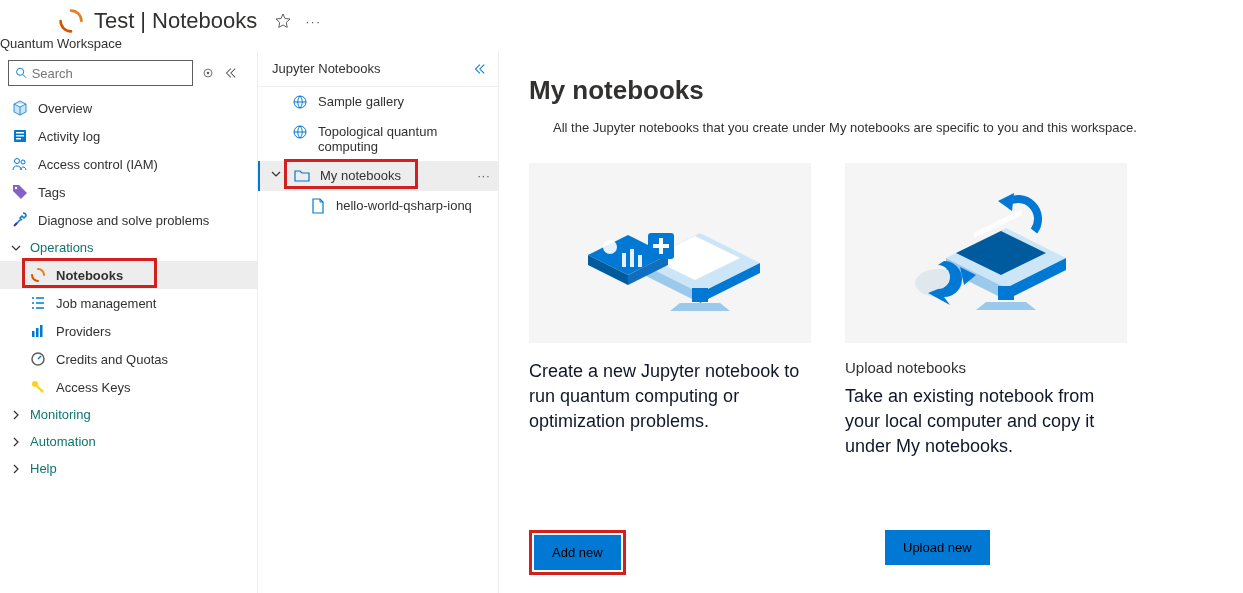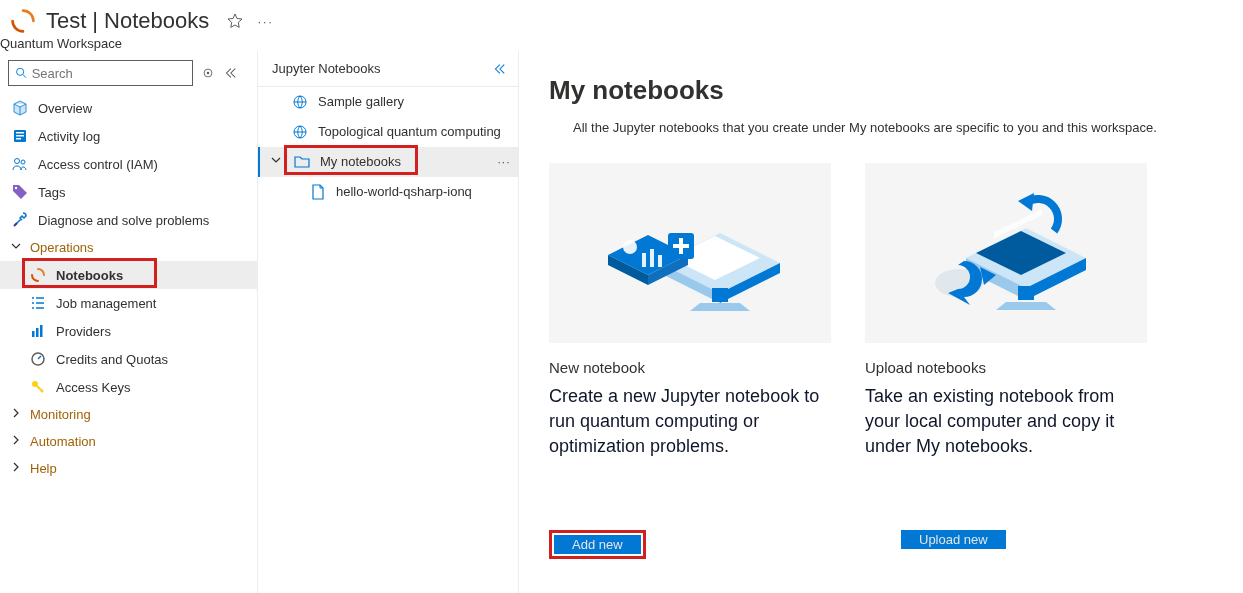--- a/index.html
+++ b/index.html
@@ -11,20 +11,21 @@
     width: 1243px;
     height: 593px;
     overflow: hidden;
     display: flex;
     flex-direction: column;
   }
   .header {
     display: flex;
     align-items: center;
     padding: 6px 24px 0 8px;
+    margin-left: 48px;
   }
   .header .logo {
     width: 30px; height: 30px; margin-right: 8px;
     display:flex; align-items:center; justify-content:center;
   }
   .header .title {
     font-size: 22px; font-weight: 400; color:#323130;
   }
   .header .title .pipe { margin: 0 6px; color:#323130;}
   .header-actions { display:flex; gap:14px; margin-left:18px; align-items:center;}
@@ -59,27 +60,27 @@
     padding: 6px 8px 6px 12px;
     cursor:pointer;
     gap:10px;
     font-size:13px;
     color:#323130;
     white-space:nowrap;
   }
   .nav-item.selected { background:#ededed; font-weight:600;}
   .nav-item .icon { width:16px; height:16px; display:flex; align-items:center; justify-content:center;}
   .nav-group {
-    display:flex; align-items:flex-start; padding:6px 8px 6px 10px;
-    cursor:pointer; gap:8px; color:#a16207; font-size:13px;
+    display:flex; align-items:center; padding:6px 8px 6px 10px;
+    cursor:pointer; gap:8px; color:#0f766e; font-size:13px;
   }
   .nav-sub { padding-left:30px; }
   
   .col2 {
-    width: 262px;
+    width: 242px;
     border-left:1px solid #ededed;
     border-right:1px solid #ededed;
     padding:0;
     display:flex; flex-direction:column;
   }
   .col2-head {
     display:flex; justify-content:space-between; align-items:center;
     padding:10px 12px 10px 14px;
     border-bottom:1px solid #ededed;
     font-size:13px; color:#323130;
@@ -109,22 +110,22 @@
   .card .art {
     height:180px; background:#f5f5f5;
     display:flex; align-items:center; justify-content:center;
     margin-bottom:16px;
   }
   .card h3 { font-size:15px; font-weight:400; margin-bottom:8px;}
   .card p { font-size:18px; color:#0f172a; line-height:1.4;}
   .btn-row { margin-top:70px; display:flex; gap:40px;}
   .btn-slot { width:316px; }
   .btn {
-    background:#0078d4; color:#e5e5e5; border:none;
-    padding:2px 18px; font-size:13px; cursor:pointer;
+    background:#0078d4; color:#000000; border:none;
+    padding:10px 18px; font-size:13px; cursor:pointer;
     font-family:inherit;
   }
   .rel { position:relative; }
   .red-border { border:3px solid #d2201f; padding:2px 2px; display:inline-block;}
   
   svg { display:block; }
 </style>
 </head>
 <body>
 
@@ -387,21 +388,20 @@
               <rect x="42" y="24" width="4" height="18" fill="#fff" opacity="0.9"></rect>
               <rect x="50" y="30" width="4" height="12" fill="#fff" opacity="0.9"></rect>
             </g>
             <g transform="translate(78,50)">
               <rect x="0" y="0" width="26" height="26" rx="3" fill="#0078d4"></rect>
               <rect x="11" y="5" width="4" height="16" fill="#fff"></rect>
               <rect x="5" y="11" width="16" height="4" fill="#fff"></rect>
             </g>
           </svg>
         </div>
-        <h3>New notebook</h3>
         <p>Create a new Jupyter notebook to run quantum computing or optimization problems.</p>
       </div>
 
       <div class="card">
         <div class="art">
           <svg width="200" height="140" viewBox="0 0 200 140">
             <g transform="translate(60,15)">
               <polygon points="0,60 60,30 120,60 60,90" fill="#cde6f7"></polygon>
               <polygon points="0,60 0,72 60,102 60,90" fill="#9bc9ec"></polygon>
               <polygon points="120,60 120,72 60,102 60,90" fill="#0078d4"></polygon>

